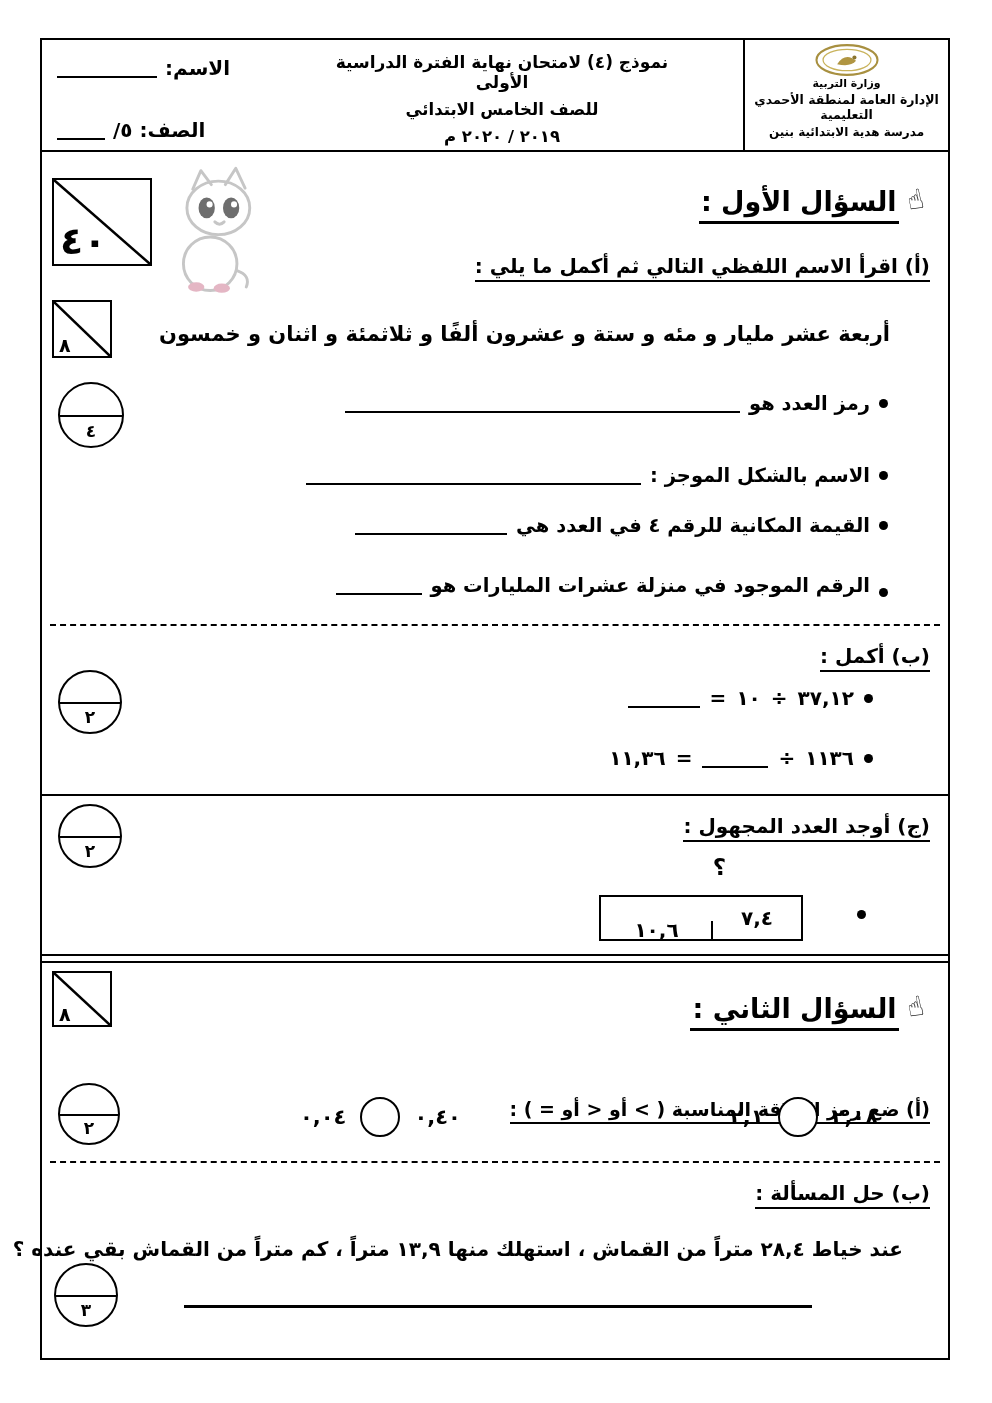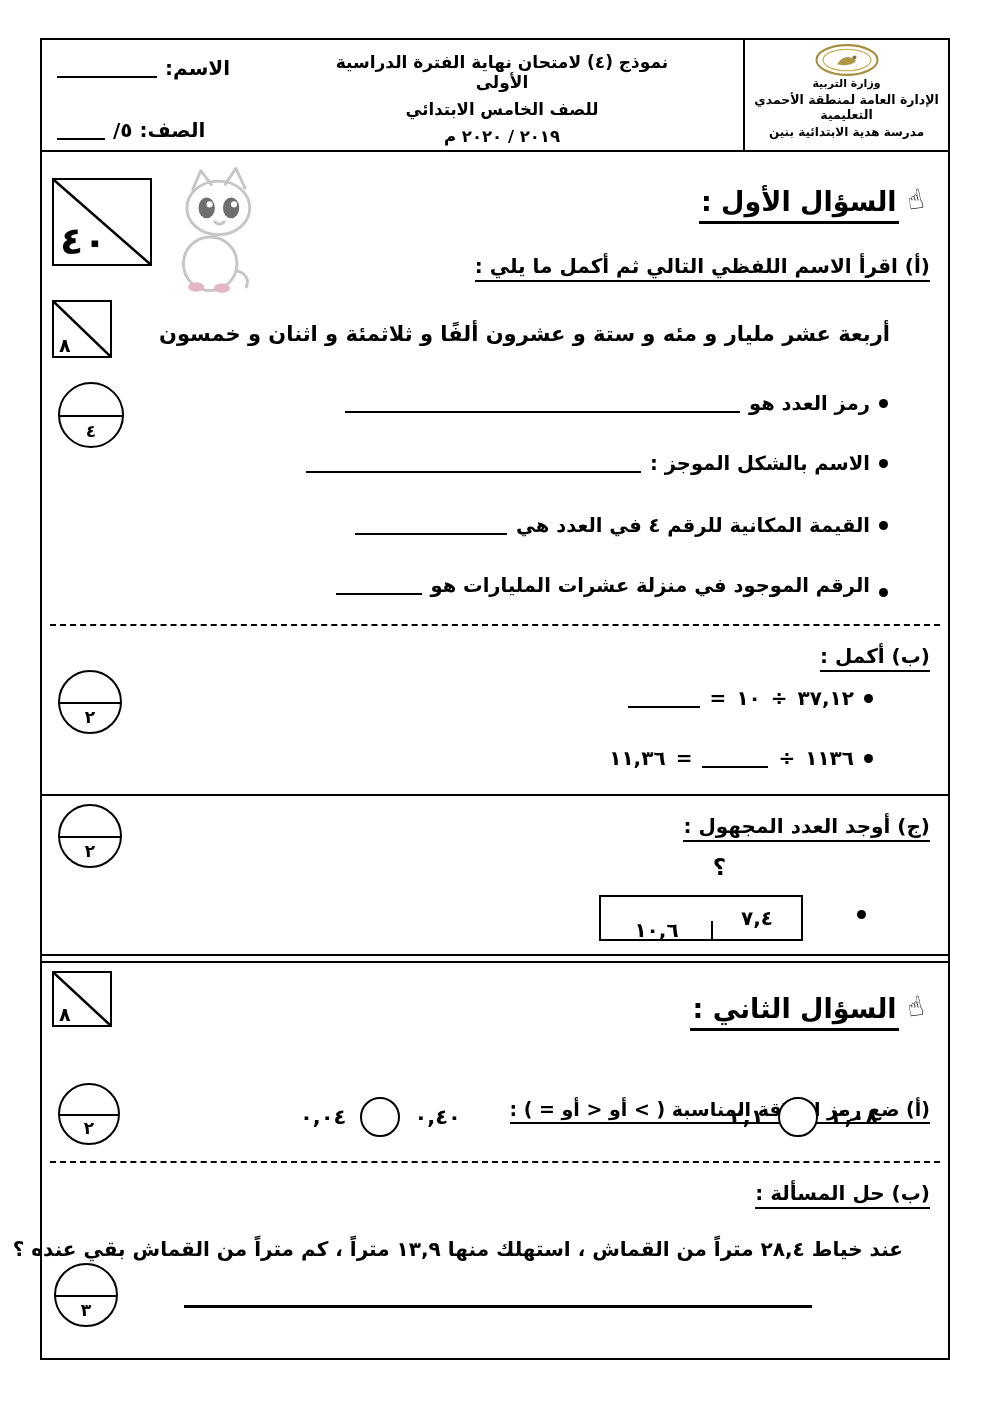--- a/index.html
+++ b/index.html
@@ -155,21 +155,21 @@
     </div>
 
     <div class="part-label" style="right:18px; top:102px;">(أ) اقرأ الاسم اللفظي التالي ثم أكمل ما يلي :</div>
     <div class="words" style="right:58px; top:170px;">أربعة عشر مليار و مئه و ستة و عشرون ألفًا و ثلاثمئة و اثنان و خمسون</div>
 
     <div class="bullet-row" style="right:60px; top:240px;">
       <span class="dot"></span>
       <span>رمز العدد هو</span>
       <span class="blank" style="width:395px;"></span>
     </div>
-    <div class="bullet-row" style="right:60px; top:300px;text-align:right;">
+    <div class="bullet-row" style="right:60px; top:312px;text-align:right;">
       <span class="dot"></span>
       <span>الاسم بالشكل الموجز :</span>
       <span class="blank" style="width:335px;"></span>
     </div>
     <div class="bullet-row" style="right:60px; top:362px;">
       <span class="dot"></span>
       <span>القيمة المكانية للرقم ٤ في العدد هي</span>
       <span class="blank" style="width:152px;"></span>
     </div>
     <div class="bullet-row" style="right:60px; top:422px;align-items:flex-end;">

